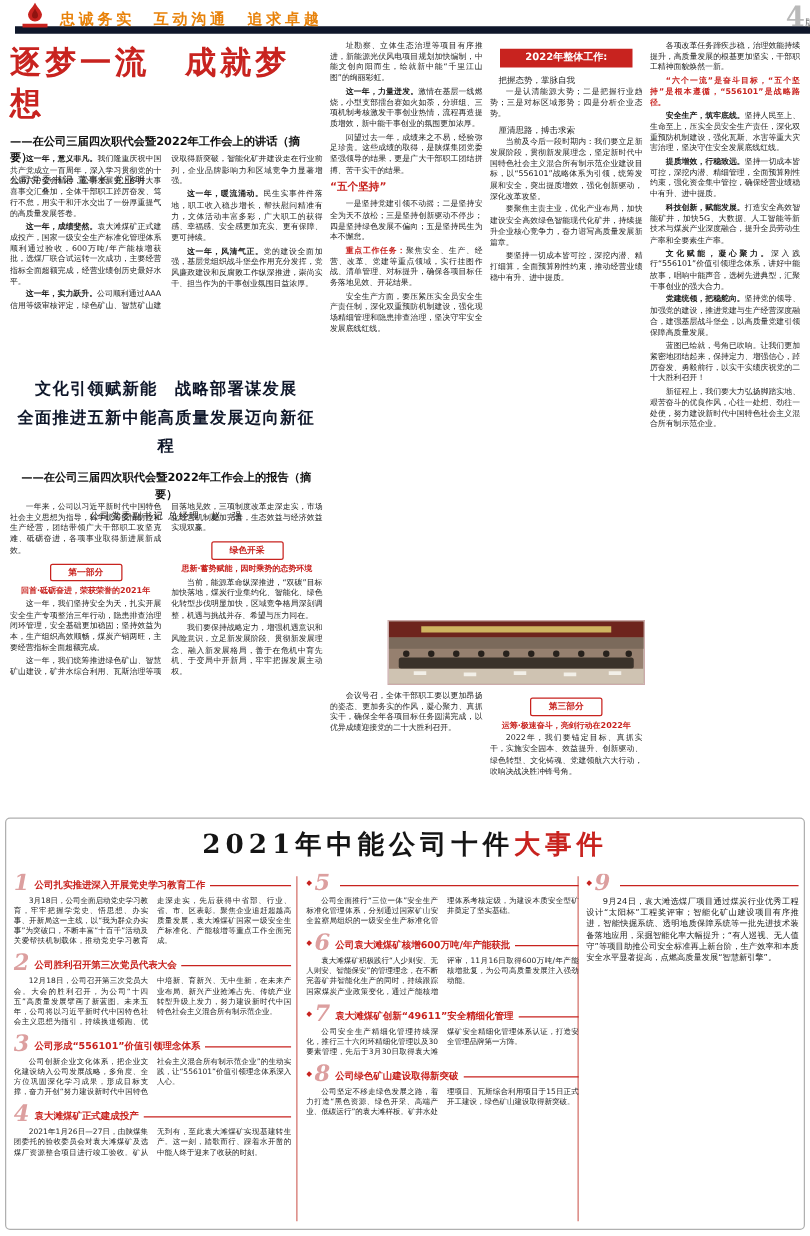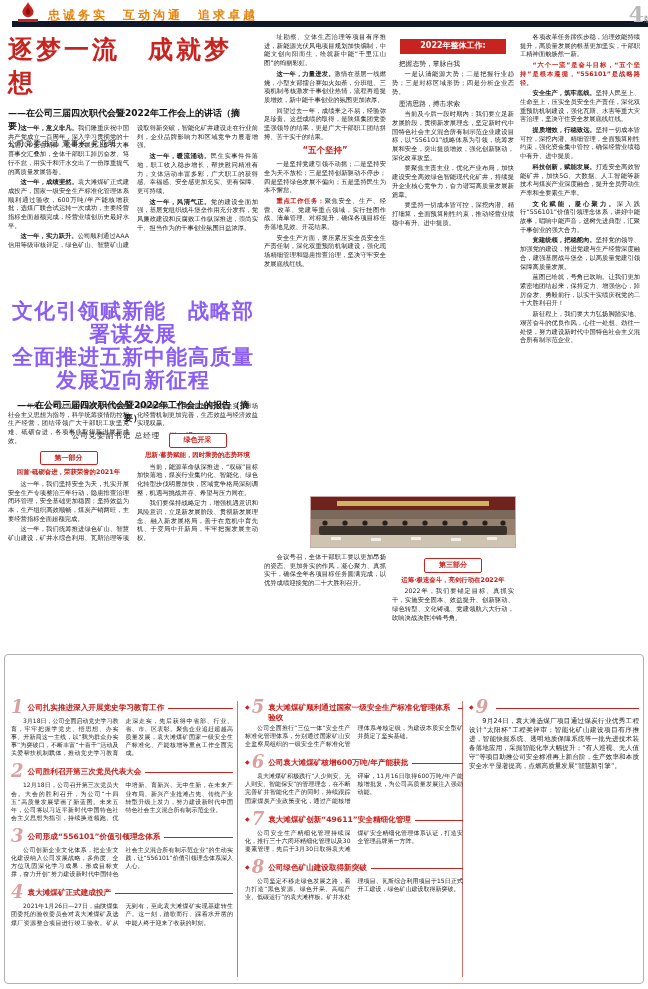--- a/index.html
+++ b/index.html
@@ -17,38 +17,38 @@
   .pagenum .n { font-size:22px; font-weight:bold; color:#b9b9b9; font-family:"DejaVu Serif",serif; }
   .pagenum .b { font-size:8px; color:#666; }
 
   
   .a1head { position:absolute; left:8px; top:33px; width:250px; }
   .a1title { font-family:"DejaVu Serif",serif; font-size:25px; font-weight:bold; color:#c8231f; letter-spacing:3px; }
   .asub { font-size:9px; font-weight:bold; color:#111; margin-top:8px; }
   .abyline { font-size:7.5px; color:#222; margin-top:6px; letter-spacing:1px; }
 
   .a2head { position:absolute; left:8px; top:299px; width:250px; text-align:center; }
-  .a2title { font-family:Liberation Sans, sans-serif; font-size:21px; font-weight:bold; color:#8b5cf6; letter-spacing:1px; line-height:23px; }
+  .a2title { font-family:Liberation Sans, sans-serif; font-size:13px; font-weight:bold; color:#0f172a; letter-spacing:1px; line-height:23px; }
 
   
   .bodytxt { font-size:6.3px; line-height:8.7px; text-align:justify; overflow:hidden; }
   .bodytxt p { margin:0 0 2px 0; text-indent:2em; }
   .lead { font-weight:bold; }
   .redlead { color:#c8231f; font-weight:bold; }
   .a1body { position:absolute; left:8px; top:124px; width:250px; height:172px; column-count:2; column-gap:8px; }
   .a2body { position:absolute; left:8px; top:402px; width:250px; height:248px; column-count:2; column-gap:8px; }
   .c3t { position:absolute; left:264px; top:33px; width:122px; height:460px; }
   .c3b { position:absolute; left:264px; top:553px; width:122px; height:97px; }
   .c4t { position:absolute; left:392px; top:33px; width:122px; height:460px; }
   .c4b { position:absolute; left:392px; top:553px; width:122px; height:97px; }
   .c5  { position:absolute; left:520px; top:33px; width:120px; height:617px; }
 
   .redbox { background:#c8231f; color:#fff; font-weight:bold; font-size:8px; text-align:center; padding:3px 2px; margin:6px 8px 6px 8px; }
   .h6 { font-weight:normal; font-size:6.8px; margin:3px 0 2px 0; text-indent:1em; }
-  .inset { color:#c8231f; font-weight:bold; text-align:center; font-size:8.5px; margin:5px 0; }
+  .inset { color:#c8231f; font-weight:bold; font-size:8.5px; margin:5px 0; }
   .redline { color:#c8231f; font-weight:bold; }
   .parttag { display:block; width:58px; margin:5px auto 3px auto; border:1px solid #c8231f; color:#c8231f; font-weight:bold; font-size:7px; text-align:center; padding:2px 0; border-radius:2px; background:#fff; }
   .partcap { color:#c8231f; font-weight:bold; font-size:6.4px; text-align:center; margin-bottom:3px; }
 
   .photo { position:absolute; left:310px; top:496px; width:206px; height:52px; border:1px solid #caa; }
   .photo svg { display:block; }
 
   
   .events { position:absolute; left:4px; top:654px; width:640px; height:330px; border:1px solid #b0b0b0; border-radius:4px; background:#fff; }
   .evtitle { text-align:center; margin-top:6px; font-family:"DejaVu Serif",serif; font-size:21px; font-weight:bold; letter-spacing:4px; color:#151515; }
@@ -188,20 +188,23 @@
         <rect x="20" y="40" width="10" height="3"></rect>
           <rect x="60" y="41" width="10" height="3"></rect>
         <rect x="100" y="40" width="10" height="3"></rect>
           <rect x="140" y="41" width="10" height="3"></rect>
           <rect x="176" y="40" width="10" height="3"></rect>
       </g>
     </svg>
   </div>
 
   <div class="events">
+    <div class="evtitle">
+      <span>2021年中能公司十件</span><span class="red">大事件</span>
+    </div>
     <div class="vline vl1"></div>
     <div class="vline vl2"></div>
 
     <div class="evcol ev1">
       <div class="item">
         <div class="ithead">
           <span class="inum">1</span>
           <span class="ititle">公司扎实推进深入开展党史学习教育工作</span>
           <span class="irule"></span>
         </div>
@@ -239,21 +242,20 @@
             <p>2021年1月26日—27日，由陕煤集团委托的验收委员会对袁大滩煤矿及选煤厂资源整合项目进行竣工验收。矿从无到有，至此袁大滩煤矿实现基建转生产。这一刻，踏歌而行、踩着水开凿的中能人终于迎来了收获的时刻。</p>
           </div>
       </div>
     </div>
 
     <div class="evcol ev2">
       <div class="item">
         <div class="ithead">
           <span class="imark">◆</span>
           <span class="inum">5</span>
-          <span class="ititle">袁大滩煤矿顺利通过国家一级安全生产标准化管理体系验收</span>
           <span class="irule"></span>
         </div>
         <div class="ibody">
             <p>公司全面推行“三位一体”安全生产标准化管理体系，分别通过国家矿山安全监察局组织的一级安全生产标准化管理体系考核定级，为建设本质安全型矿井奠定了坚实基础。</p>
           </div>
       </div>
       <div class="item">
         <div class="ithead">
           <span class="imark">◆</span>
           <span class="inum">6</span>

